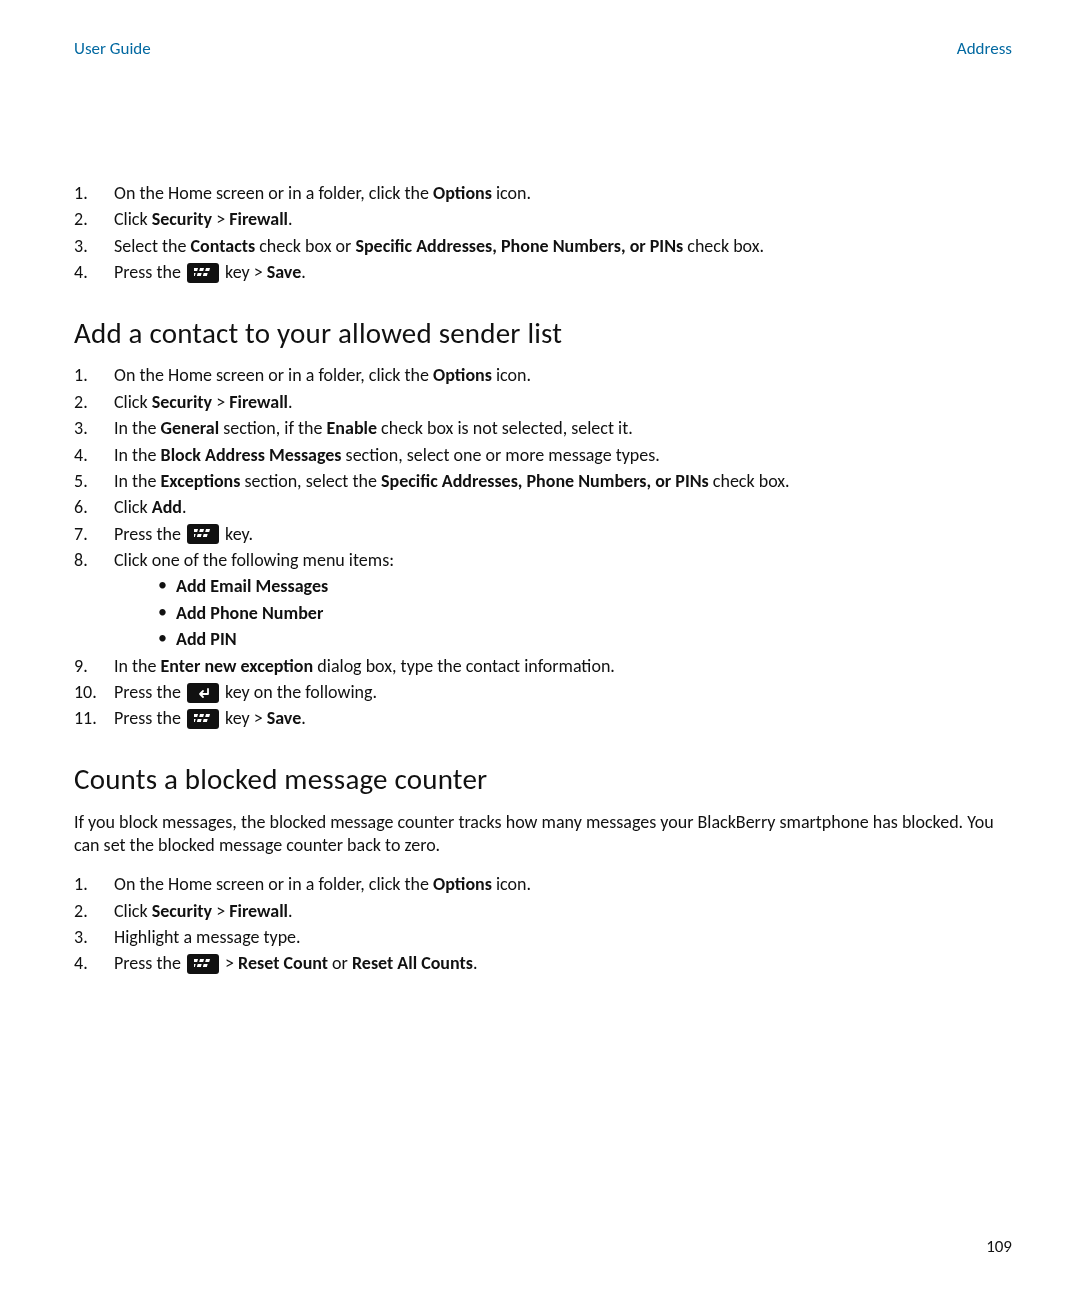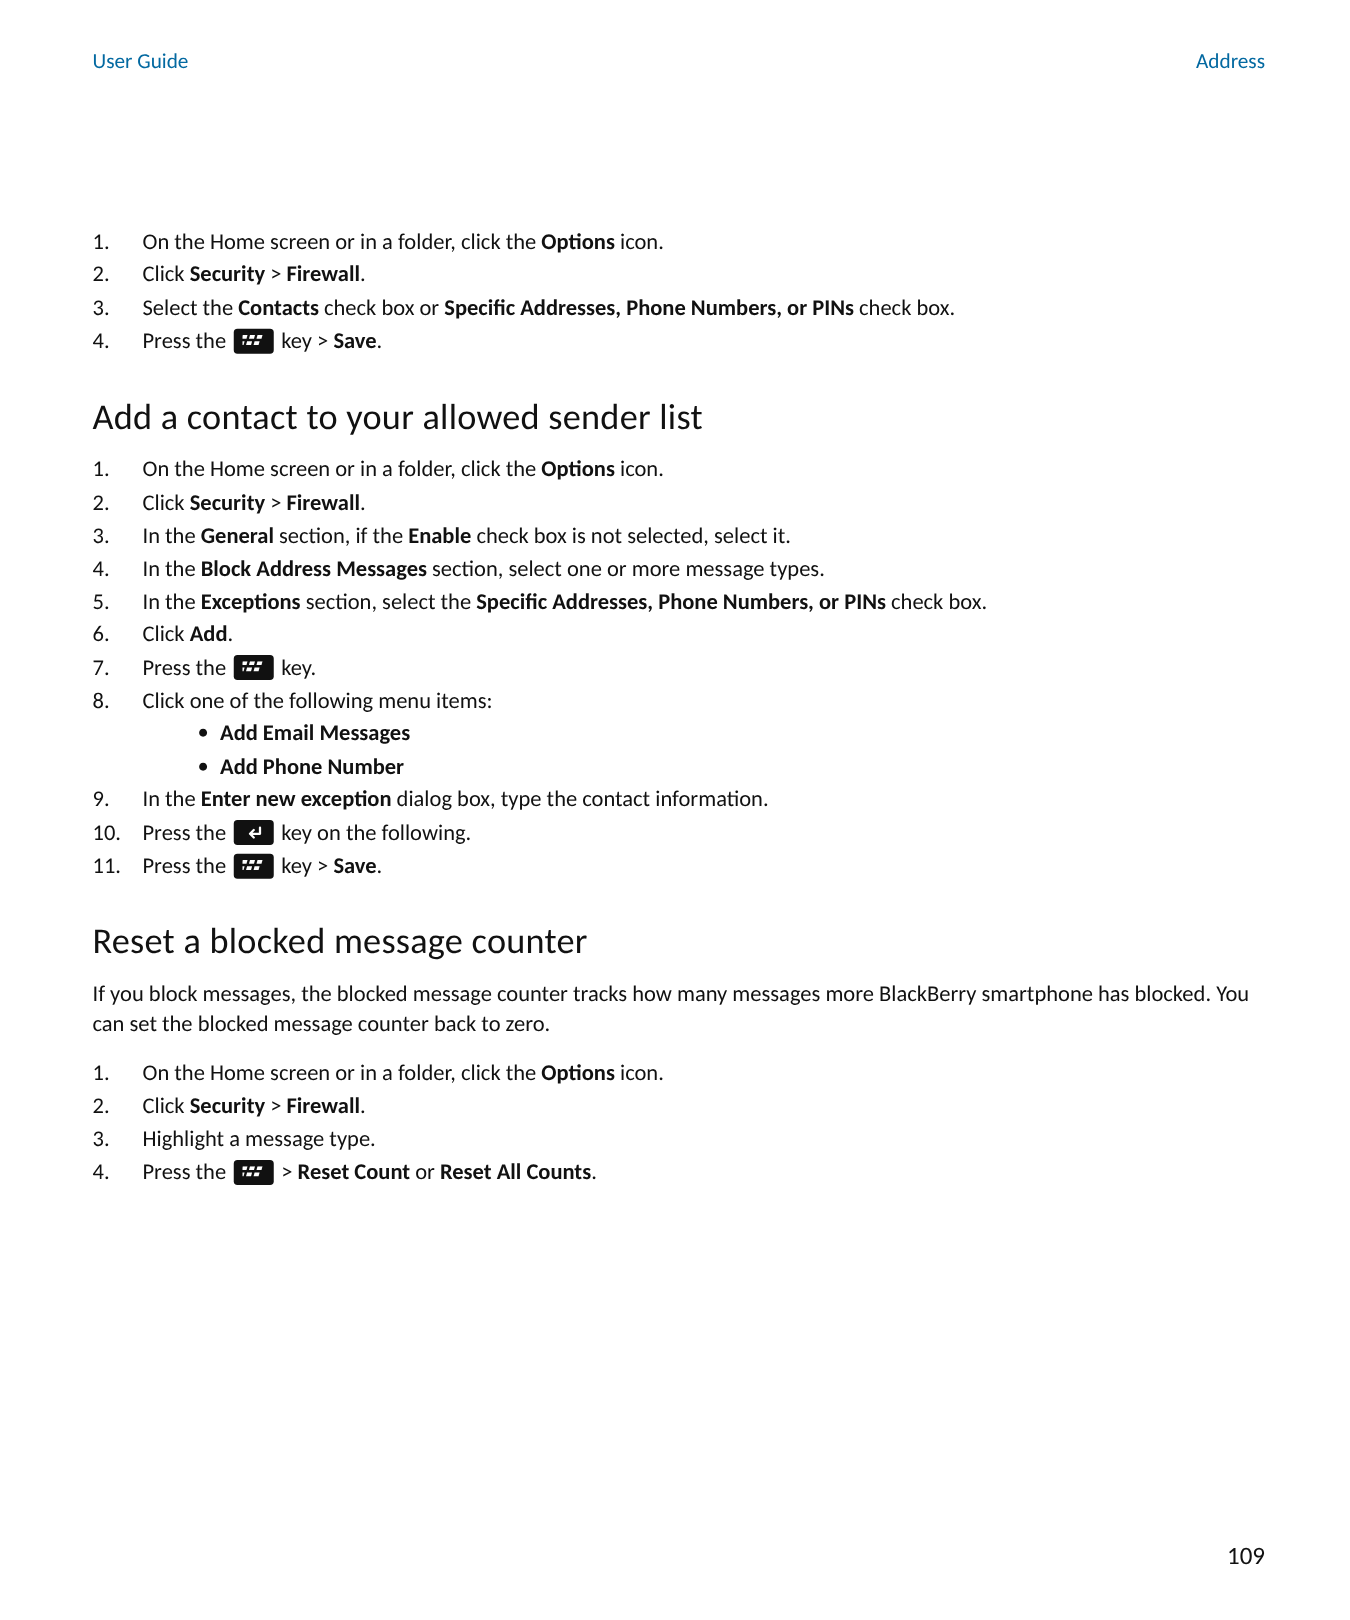--- a/index.html
+++ b/index.html
@@ -85,21 +85,21 @@
   .bb-icon svg, .enter-icon svg {
     position: absolute;
     left: 50%;
     top: 50%;
     transform: translate(-50%, -50%);
   }
   .page-number {
     position: absolute;
     right: 68px;
     bottom: 38px;
-    font-size: 20px;
+    font-size: 17px;
     margin-left: 47px;
   }
   .section {
     margin-bottom: 30px;
   }
 </style>
 </head>
 <body>
 
 <div class="page">
@@ -144,42 +144,43 @@
                 <rect x="-1" y="5" width="4" height="3" transform="skewX(-15)"></rect>
                 <rect x="5" y="5" width="4" height="3" transform="skewX(-15)"></rect>
                 <rect x="11" y="5" width="4" height="3" transform="skewX(-15)"></rect>
                 <rect x="12" y="0" width="4" height="3" transform="skewX(-15)"></rect>
               </g>
             </svg></span><span> key.</span></li>
       <li><span>Click one of the following menu items:</span>
         <ul class="sub">
           <li><span class="b">Add Email Messages</span></li>
           <li><span class="b">Add Phone Number</span></li>
+          <li><span class="b">Add PIN</span></li>
         </ul>
       </li>
       <li><span>In the </span><span class="b">Enter new exception</span><span> dialog box, type the contact information.</span></li>
       <li><span>Press the </span><span class="enter-icon"><svg width="18" height="12" viewBox="0 0 18 12">
               <path d="M14 2 v5 H6 M6 7 l3 -3 M6 7 l3 3" stroke="#fff" stroke-width="1.8" fill="none" stroke-linecap="round" stroke-linejoin="round"></path>
             </svg></span><span> key on the following.</span></li>
       <li><span>Press the </span><span class="bb-icon"><svg width="18" height="10" viewBox="0 0 18 10">
               <g fill="#fff">
                 <rect x="0" y="0" width="4" height="3" transform="skewX(-15)"></rect>
                 <rect x="6" y="0" width="4" height="3" transform="skewX(-15)"></rect>
                 <rect x="-1" y="5" width="4" height="3" transform="skewX(-15)"></rect>
                 <rect x="5" y="5" width="4" height="3" transform="skewX(-15)"></rect>
                 <rect x="11" y="5" width="4" height="3" transform="skewX(-15)"></rect>
                 <rect x="12" y="0" width="4" height="3" transform="skewX(-15)"></rect>
               </g>
             </svg></span><span> key &gt; </span><span class="b">Save</span><span>.</span></li>
     </ol>
   </div>
 
   <div class="section">
-    <h2>Reset a blocked message counter</h2>
-    <p class="intro">If you block messages, the blocked message counter tracks how many messages more BlackBerry smartphone has blocked. You can set the blocked message counter back to zero.</p>
+    <h2>Counts a blocked message counter</h2>
+    <p class="intro">If you block messages, the blocked message counter tracks how many messages your BlackBerry smartphone has blocked. You can set the blocked message counter back to zero.</p>
     <ol>
       <li><span>On the Home screen or in a folder, click the </span><span class="b">Options</span><span> icon.</span></li>
       <li><span>Click </span><span class="b">Security</span><span> &gt; </span><span class="b">Firewall</span><span>.</span></li>
       <li><span>Highlight a message type.</span></li>
       <li><span>Press the </span><span class="bb-icon"><svg width="18" height="10" viewBox="0 0 18 10">
               <g fill="#fff">
                 <rect x="0" y="0" width="4" height="3" transform="skewX(-15)"></rect>
                 <rect x="6" y="0" width="4" height="3" transform="skewX(-15)"></rect>
                 <rect x="-1" y="5" width="4" height="3" transform="skewX(-15)"></rect>
                 <rect x="5" y="5" width="4" height="3" transform="skewX(-15)"></rect>

